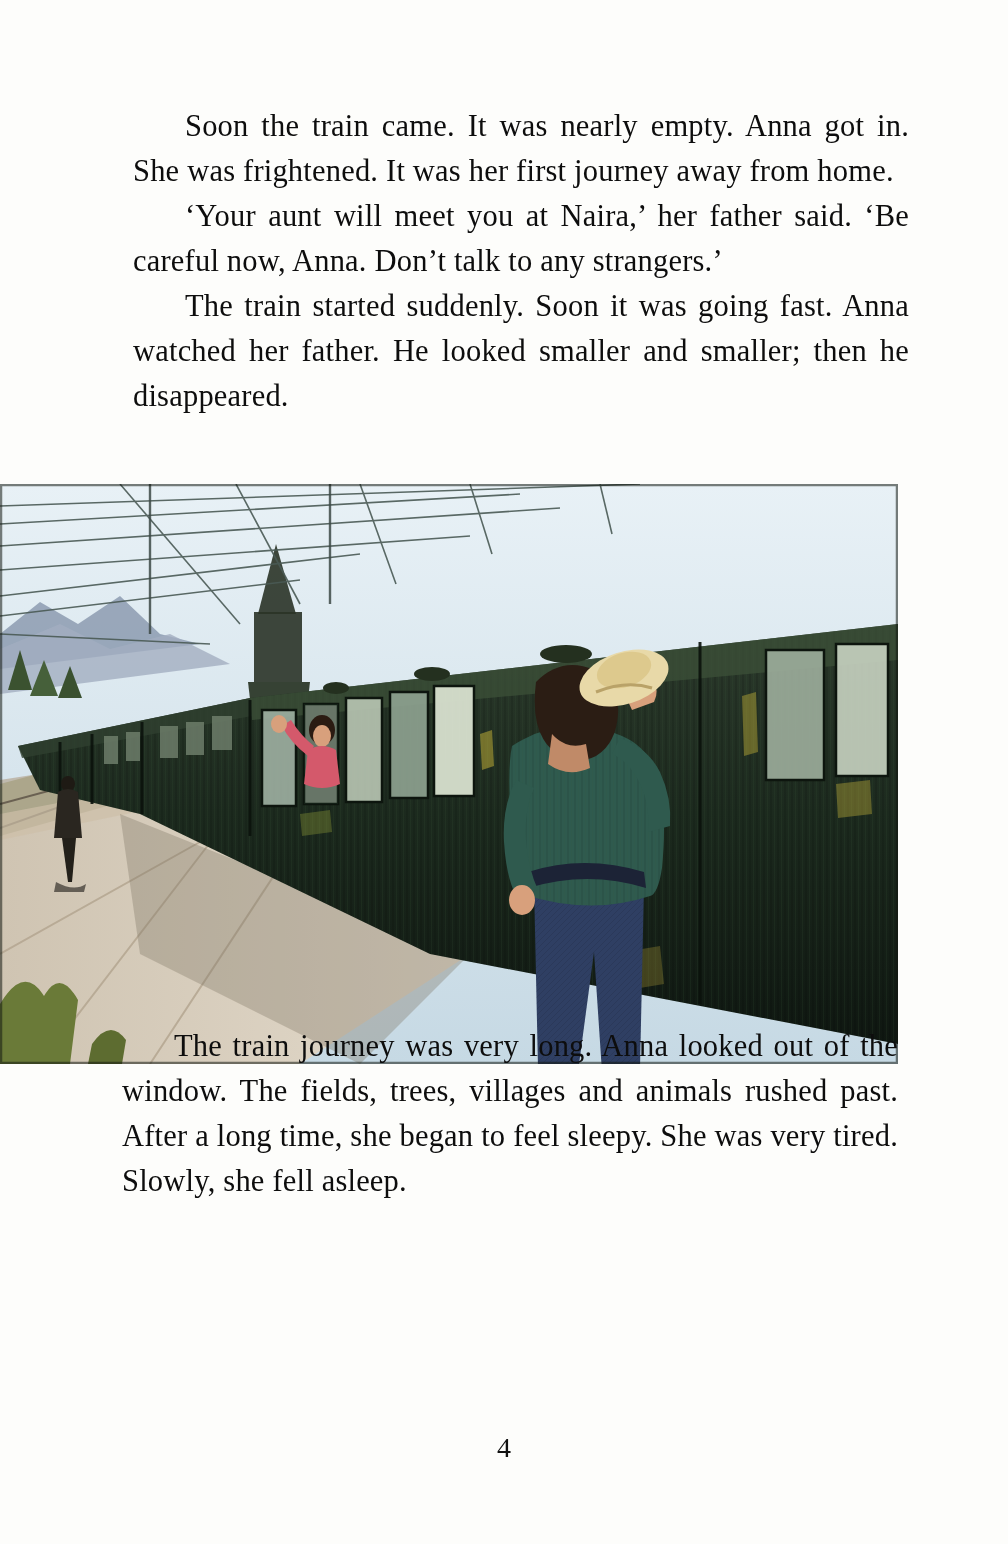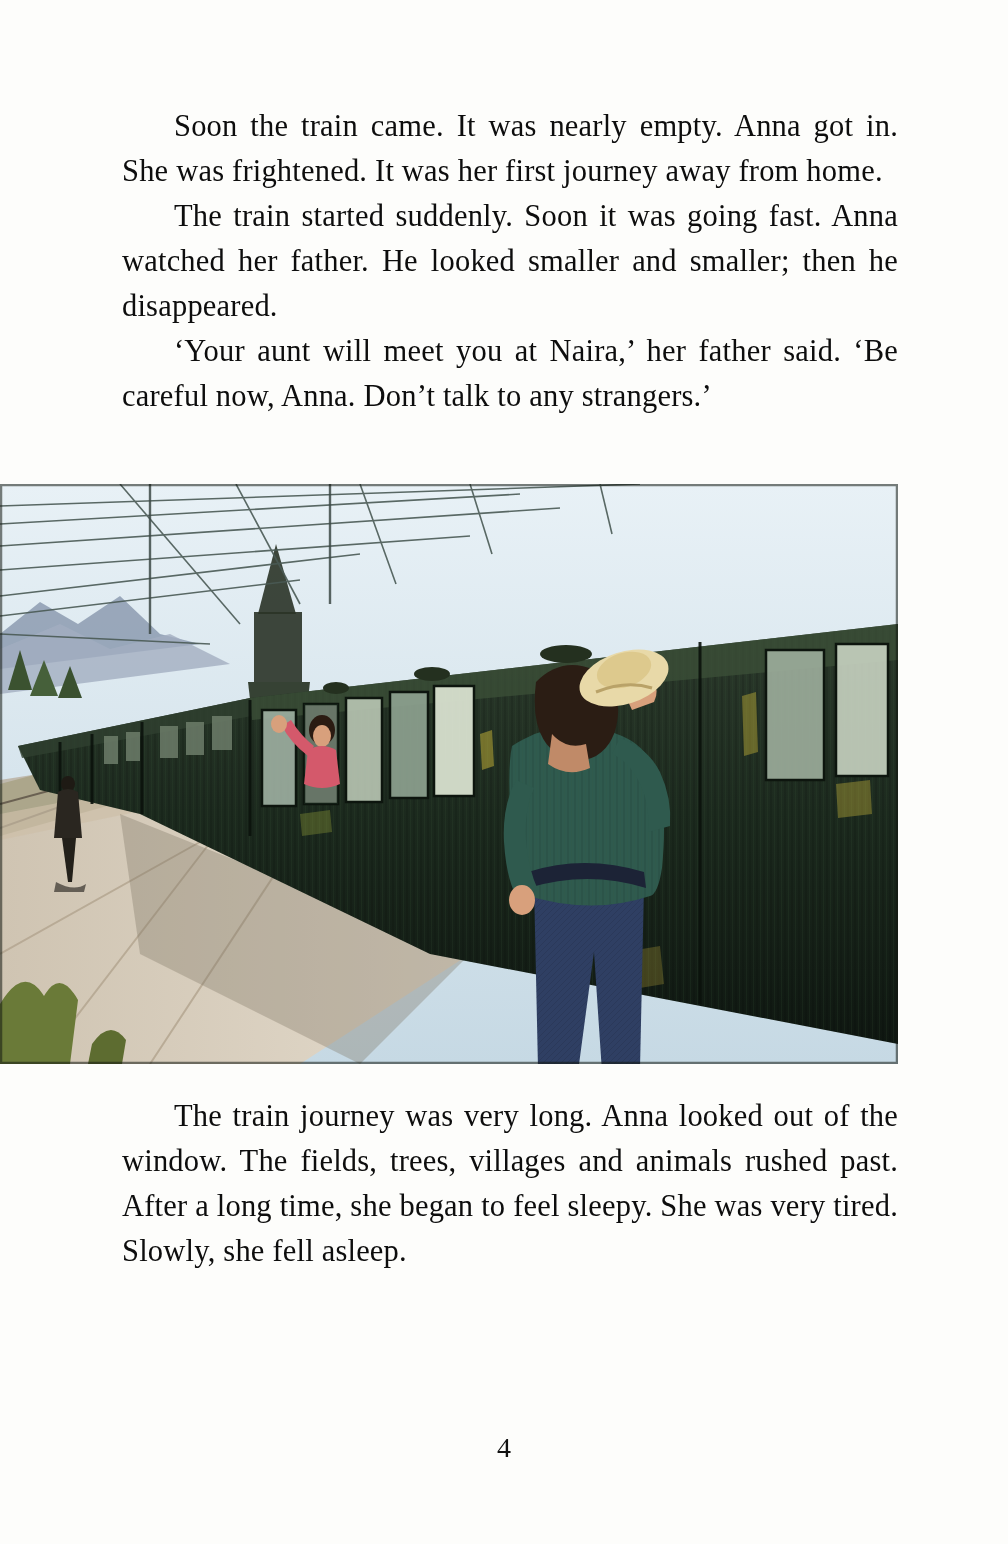--- a/index.html
+++ b/index.html
@@ -15,21 +15,21 @@
     color: #111111;
     overflow: hidden;
   }
   .page {
     position: absolute;
     inset: 0;
     background: #fdfdfb;
   }
   .content {
     position: absolute;
-    left: 122px;
+    left: 133px;
     top: 104px;
     width: 776px;
   }
   .para {
     font-family: "Liberation Serif", serif;
     font-size: 30.5px;
     line-height: 45px;
     text-align: justify;
     text-indent: 52px;
     margin: 0 0 0 0;
@@ -47,43 +47,43 @@
     overflow: hidden;
   }
   .illus {
     position: absolute;
     inset: 0;
     display: block;
   }
   .lower-text {
     position: absolute;
     left: 122px;
-    top: 1094px;
+    top: 1024px;
     width: 776px;
   }
   .folio {
     position: absolute;
     left: 0;
     right: 0;
     top: 1432px;
     text-align: center;
     font-family: "Liberation Serif", serif;
     font-size: 28px;
     color: #111;
   }
 </style>
 </head>
 <body>
 
 <div class="page">
 
   <div class="content">
     <p class="para">Soon the train came. It was nearly empty. Anna got in. She was frightened. It was her first journey away from home.</p>
+    <p class="para">‘Your aunt will meet you at Naira,’ her father said. ‘Be careful now, Anna. Don’t talk to any strangers.’</p>
     <p class="para">The train started suddenly. Soon it was going fast. Anna watched her father. He looked smaller and smaller; then he disappeared.</p>
-    <p class="para">‘Your aunt will meet you at Naira,’ her father said. ‘Be careful now, Anna. Don’t talk to any strangers.’</p>
   </div>
 
   <div class="illustration-wrap">
     <svg class="illus" viewBox="0 0 898 580" preserveAspectRatio="none">
       <defs>
         <linearGradient id="skyG" x1="0" y1="0" x2="0" y2="1">
           <stop offset="0%" stop-color="#e8f1f6"></stop>
           <stop offset="100%" stop-color="#c6d9e4"></stop>
         </linearGradient>
         <linearGradient id="trainG" x1="0" y1="0" x2="0" y2="1">

